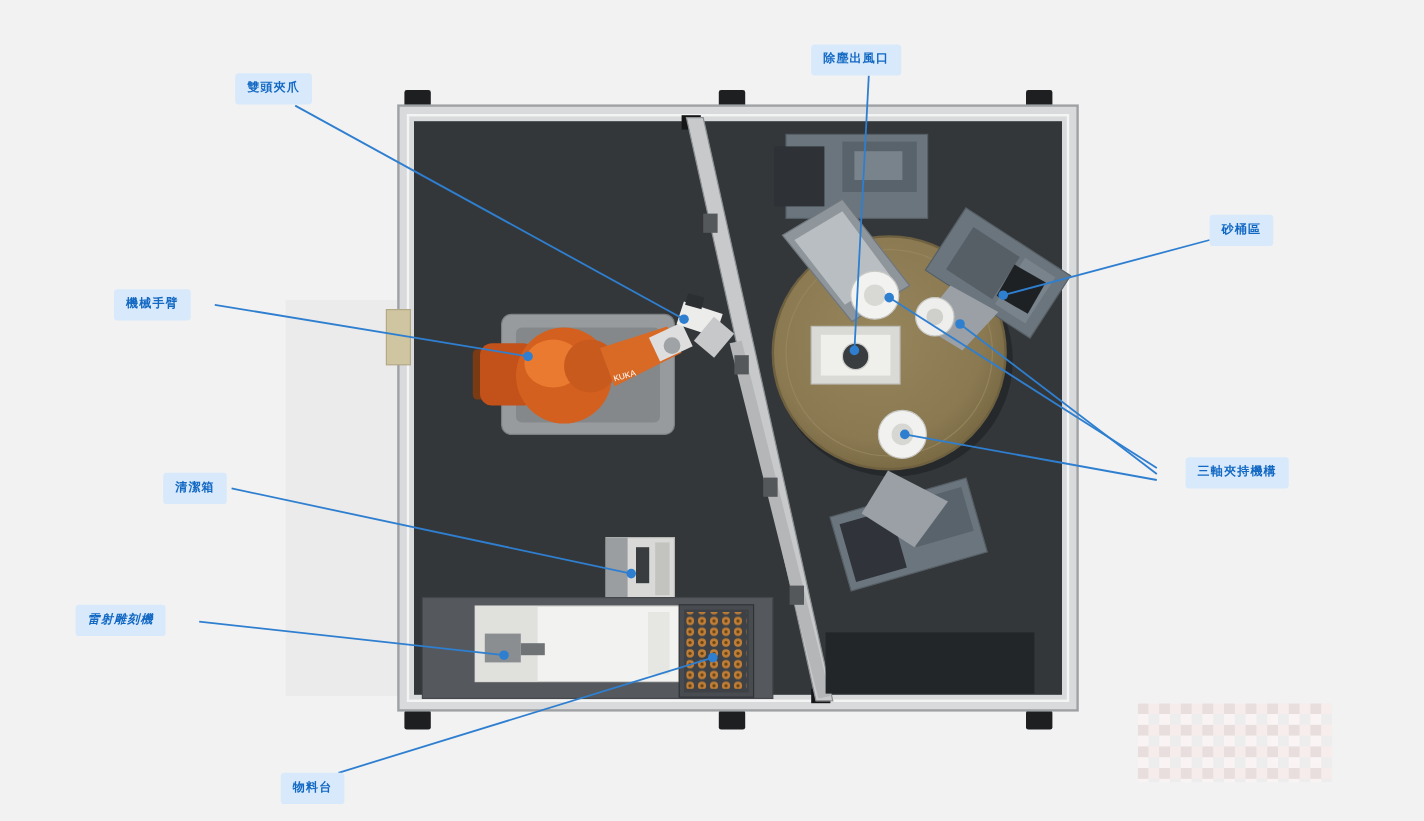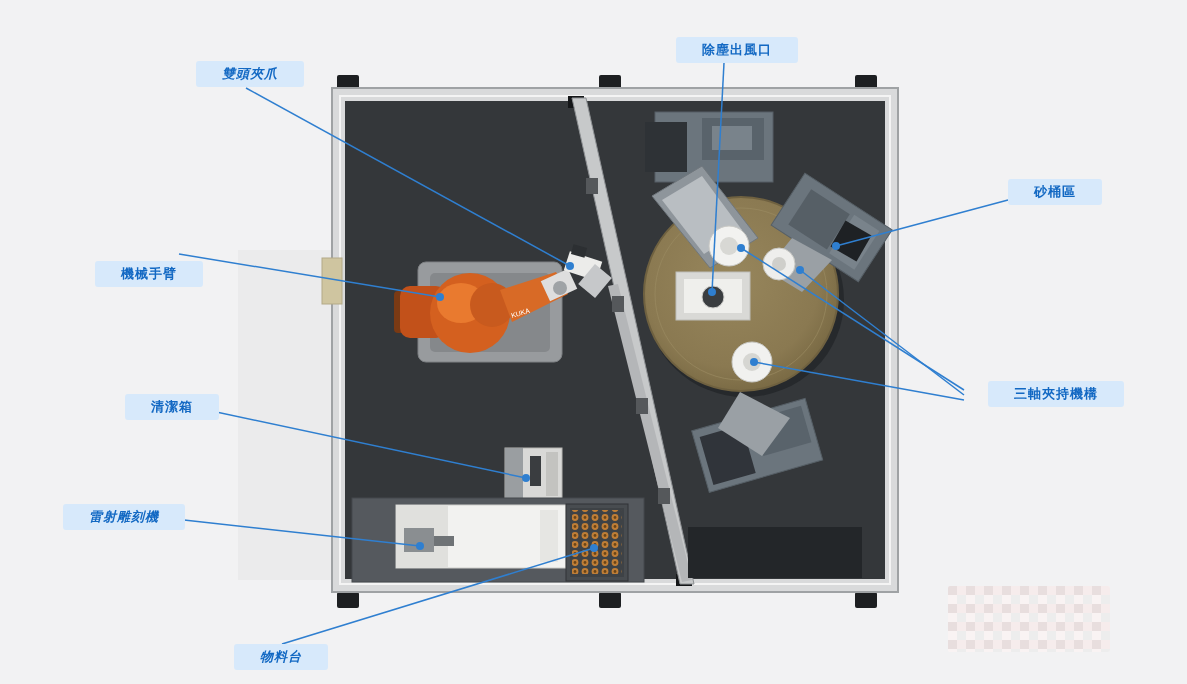--- a/index.html
+++ b/index.html
@@ -13,23 +13,23 @@
     position:relative;width:1187px;height:684px;overflow:hidden;
     background:var(--bg);
     font-family:"Liberation Sans", sans-serif;
   }
   #scene{position:absolute;left:0;top:0;}
   .label{
     position:absolute;
     background:var(--label-bg);
     color:var(--accent);
     font-weight:bold;
-    font-size:13px;
+    font-size:10px;
     line-height:20px;
-    padding:3px 26px;
+    padding:3px 10px;
     border-radius:3px;
     letter-spacing:1px;
     white-space:nowrap;
     z-index:3;
   }
   .leader{stroke:var(--line);stroke-width:1.5;fill:none;}
   .dot{fill:var(--line);}
   .mosaic{
     position:absolute;left:948px;top:586px;width:162px;height:66px;
     background:conic-gradient(#f7ecec 25%, #ededed 0 50%, #faf4f4 0 75%, #e8dddd 0);
@@ -200,23 +200,23 @@
       <circle class="dot" cx="440" cy="297" r="4"></circle>
       <circle class="dot" cx="741" cy="248" r="4"></circle>
       <circle class="dot" cx="800" cy="270" r="4"></circle>
       <circle class="dot" cx="754" cy="362" r="4"></circle>
       <circle class="dot" cx="526" cy="478" r="4"></circle>
       <circle class="dot" cx="420" cy="546" r="4"></circle>
       <circle class="dot" cx="594" cy="548" r="4"></circle>
     </g>
   </svg>
 
-  <div class="label" style="left:196px;top:61px;font-style:italic;">雙頭夾爪</div>
+  <div class="label" style="left:196px;top:61px;">雙頭夾爪</div>
   <div class="label" style="left:676px;top:37px;">除塵出風口</div>
   <div class="label" style="left:1008px;top:179px;">砂桶區</div>
-  <div class="label" style="left:95px;top:241px;margin-top:20px;">機械手臂</div>
+  <div class="label" style="left:95px;top:241px;">機械手臂</div>
   <div class="label" style="left:964px;top:381px;margin-left:24px;">三軸夾持機構</div>
-  <div class="label" style="left:125px;top:394px;">清潔箱</div>
+  <div class="label" style="left:136px;top:394px;">清潔箱</div>
   <div class="label" style="left:63px;top:504px;font-style:italic;">雷射雕刻機</div>
-  <div class="label" style="left:234px;top:644px;font-style:italic;">物料台</div>
+  <div class="label" style="left:234px;top:644px;">物料台</div>
 
   <div class="mosaic"></div>
 </div>
 
 </body></html>

